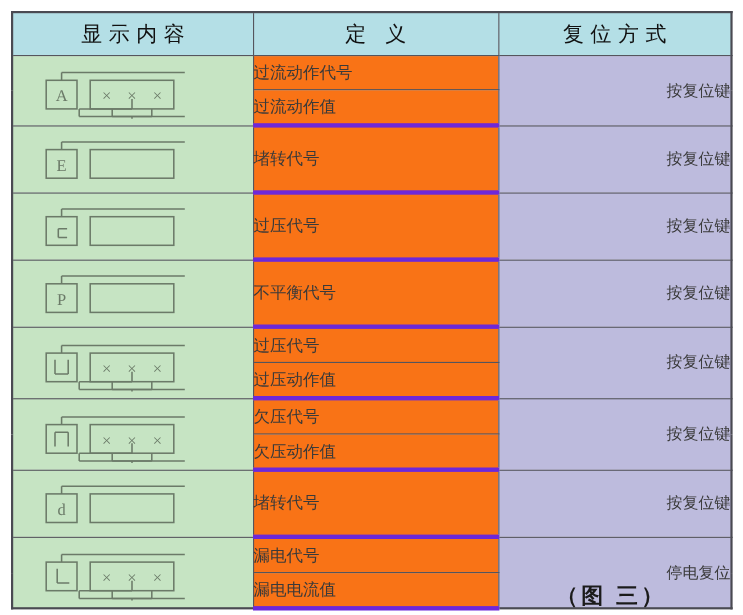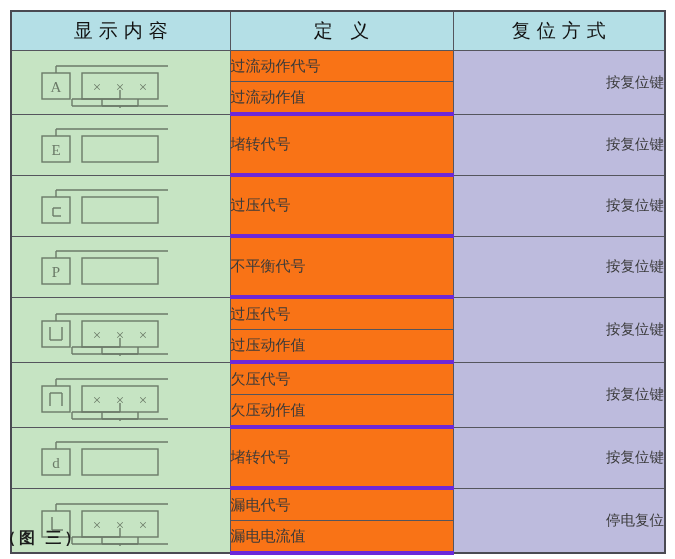--- a/index.html
+++ b/index.html
@@ -80,22 +80,22 @@
     height:52px;
     margin:4px 0 4px 24px;
   }
   .icon-svg{display:block;}
 
   
   .caption{
     position:absolute;
     left:0; right:0;
     top:528px;
-    text-align:left;
-    font-size:16px;
+    text-align:right;
+    font-size:20px;
     font-weight:bold;
     color:#1b1b1b;
     letter-spacing:3px;
   }
 </style>
 </head>
 <body>
 
 <div id="root">
 

